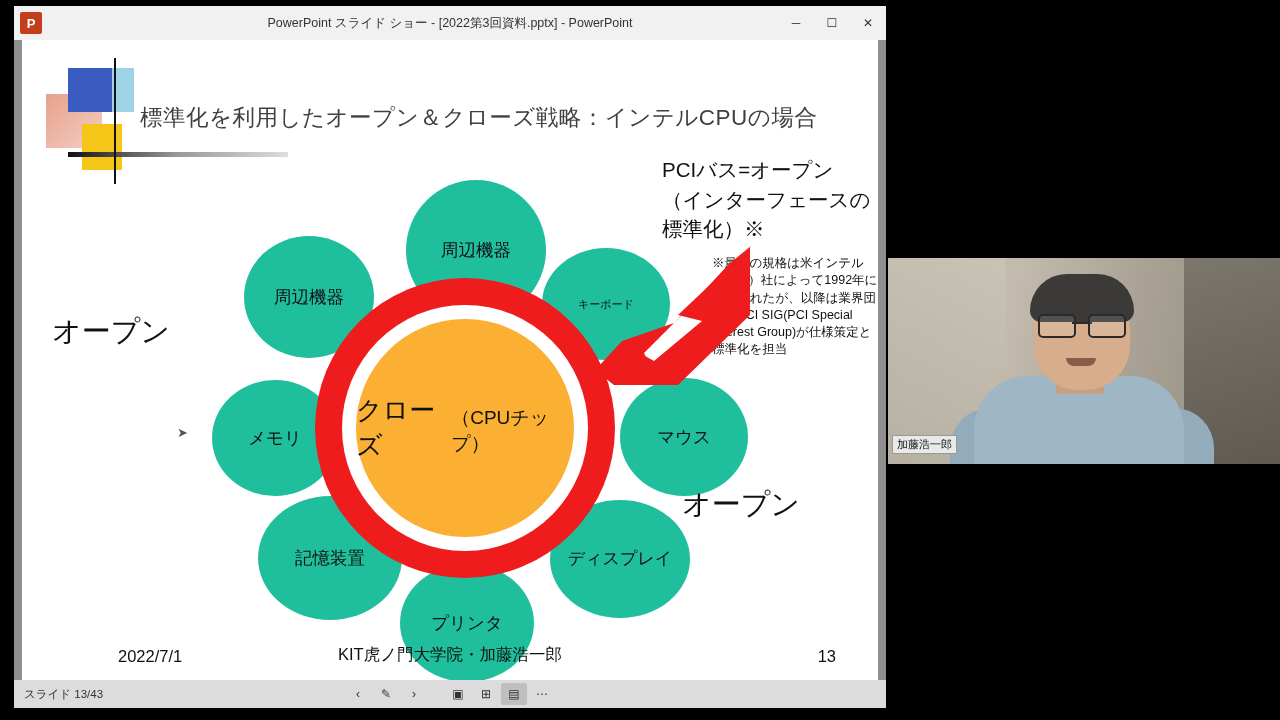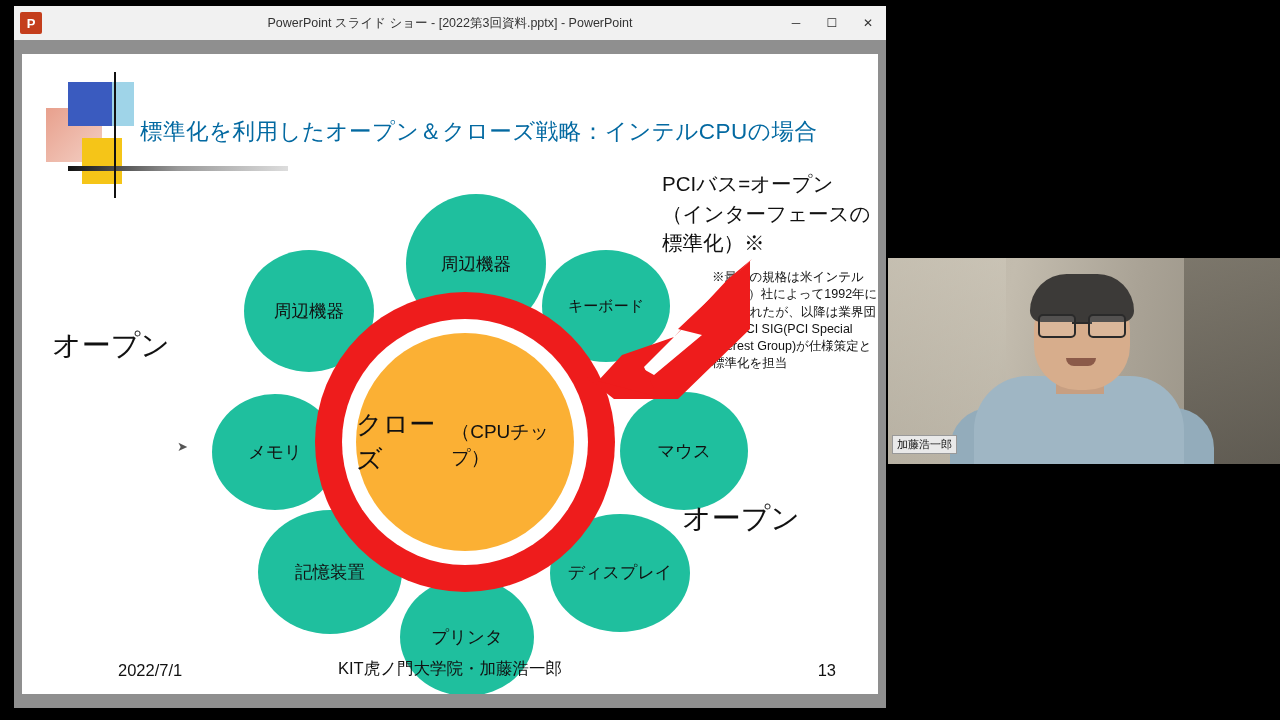--- a/index.html
+++ b/index.html
@@ -57,21 +57,21 @@
   .deco { position: absolute; }
   .deco-red   { left: 24px;  top: 54px;  width: 56px; height: 54px; background: linear-gradient(135deg,#e8a08d,#f3cfc4); }
   .deco-blue  { left: 46px;  top: 28px;  width: 48px; height: 44px; background: #3a5bbf; }
   .deco-ltblue{ left: 90px;  top: 28px;  width: 22px; height: 44px; background: #9fd4e8; }
   .deco-yellow{ left: 60px;  top: 84px;  width: 40px; height: 46px; background: #f5c518; }
   .deco-hline { left: 46px;  top: 112px; width: 220px; height: 5px; background: linear-gradient(90deg,#111,#999,#ddd); }
   .deco-vline { left: 92px;  top: 18px;  width: 2px; height: 126px; background: #111; }
 
   .slide-title {
     position: absolute; left: 118px; top: 62px;
-    font-size: 22.5px; color: #0369a1; letter-spacing: .5px;
+    font-size: 22.5px; color: #404040; letter-spacing: .5px;
     white-space: nowrap;
   }
 
   
   .petal {
     position: absolute;
     background: #1fbf9e;
     border-radius: 50%;
     display: flex; align-items: center; justify-content: center;
     color: #111; font-size: 17.5px; text-align: center;
@@ -240,21 +240,21 @@
         <div class="deco deco-red"></div>
         <div class="deco deco-blue"></div>
         <div class="deco deco-ltblue"></div>
         <div class="deco deco-yellow"></div>
         <div class="deco deco-hline"></div>
         <div class="deco deco-vline"></div>
 
         <div class="slide-title">標準化を利用したオープン＆クローズ戦略：インテルCPUの場合</div>
 
         <div class="petal" style="left:384px;top:140px;width:140px;height:140px;">周辺機器</div>
-        <div class="petal" style="left:520px;top:196px;width:128px;height:112px;font-size:15px;">キーボード</div>
+        <div class="petal" style="left:520px;top:208px;width:128px;height:112px;font-size:11px;">キーボード</div>
         <div class="petal" style="left:222px;top:196px;width:130px;height:122px;">周辺機器</div>
         <div class="petal" style="left:598px;top:338px;width:128px;height:118px;">マウス</div>
         <div class="petal" style="left:190px;top:340px;width:126px;height:116px;">メモリ</div>
         <div class="petal" style="left:528px;top:460px;width:140px;height:118px;font-size:17px;">ディスプレイ</div>
         <div class="petal" style="left:236px;top:456px;width:144px;height:124px;">記憶装置</div>
         <div class="petal" style="left:378px;top:524px;width:134px;height:118px;">プリンタ</div>
 
         <div class="ring-red">
           <div class="ring-inner">
             <div class="core">
@@ -281,20 +281,33 @@
         </svg>
 
         <div class="cursor-arrow">➤</div>
 
         <div class="slide-footer f-date">2022/7/1</div>
         <div class="slide-footer f-center">KIT虎ノ門大学院・加藤浩一郎</div>
         <div class="slide-footer f-page">13</div>
       </div>
     </div>
 
+    <div class="statusbar">
+      <div class="status-left">スライド 13/43</div>
+      <div class="status-tools">
+        <div class="tool">‹</div>
+        <div class="tool">✎</div>
+        <div class="tool">›</div>
+        <div class="tool-sep"></div>
+        <div class="tool">▣</div>
+        <div class="tool">⊞</div>
+        <div class="tool active">▤</div>
+        <div class="tool">⋯</div>
+      </div>
+    </div>
   </div>
 
   <div class="webcam">
     <div class="cam-bg"></div>
     <div class="cam-wall-line"></div>
     <div class="cam-door"></div>
     <div class="person-shoulderL"></div>
     <div class="person-shoulderR"></div>
     <div class="person-body"></div>
     <div class="person-neck"></div>

